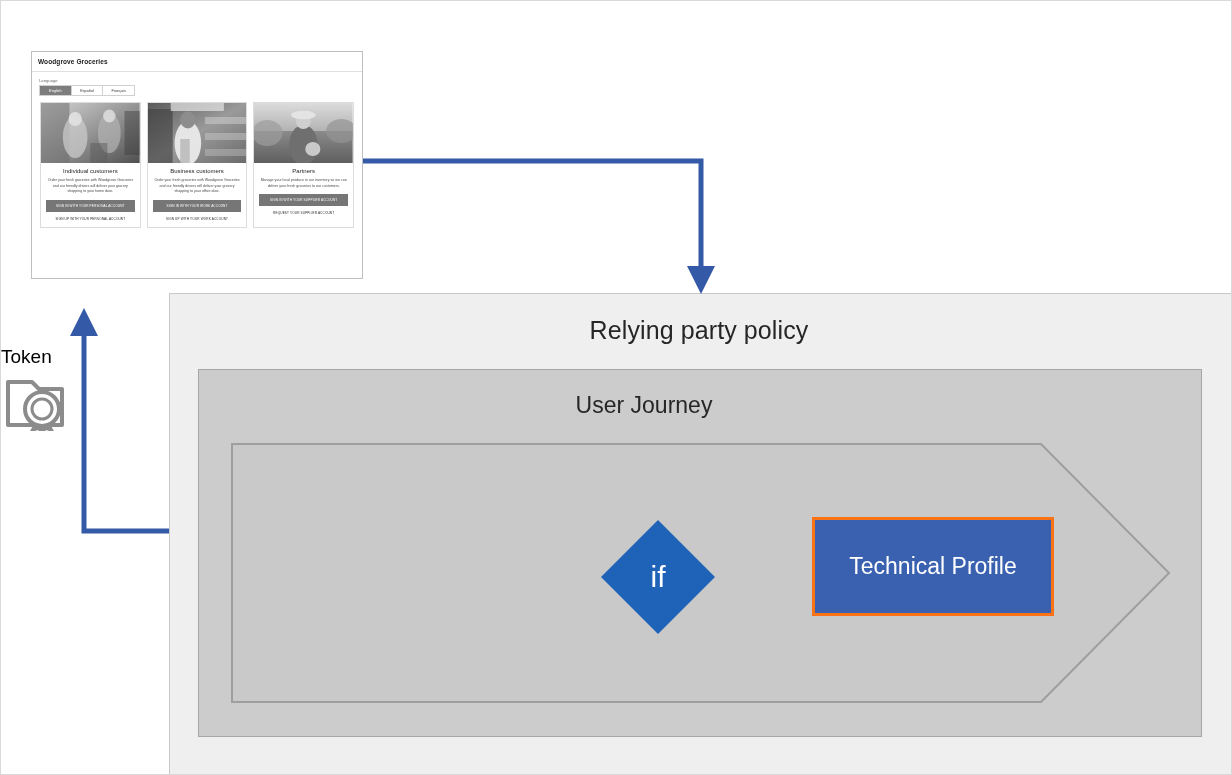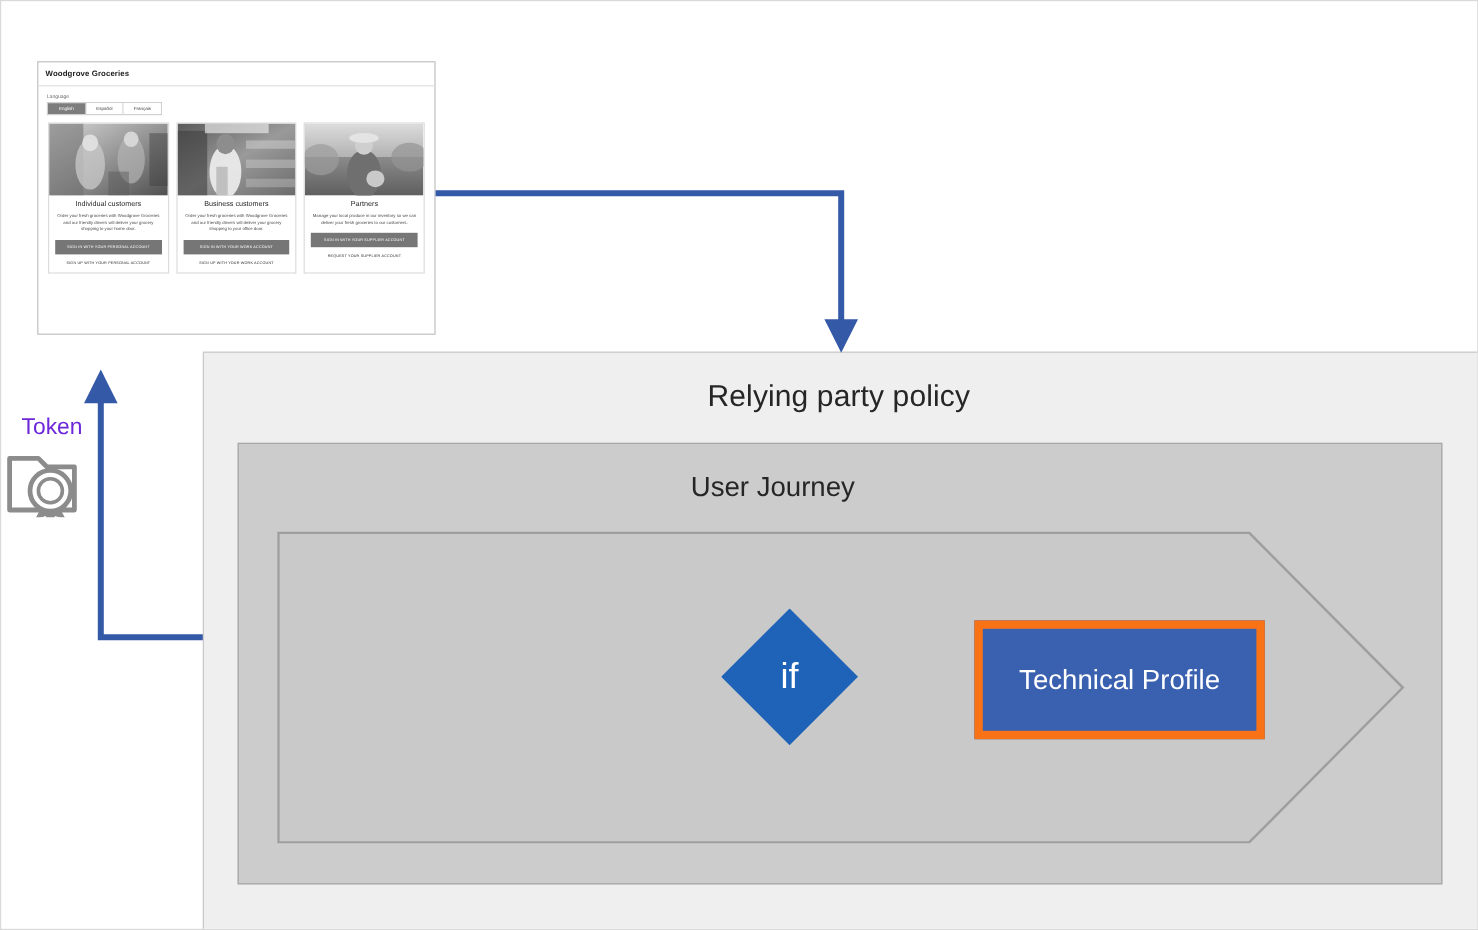--- a/index.html
+++ b/index.html
@@ -85,21 +85,21 @@
     top: 113px;
     font-size: 24px;
     color: #262626;
     white-space: nowrap;
   }
 
   
   .if-diamond {
     position: absolute;
     left: 600px;
-    top: 506px;
+    top: 519px;
     width: 114px;
     height: 114px;
   }
   .if-diamond svg { display: block; }
   .if-text {
     position: absolute;
     left: 0;
     top: 0;
     width: 114px;
     height: 114px;
@@ -121,21 +121,21 @@
   }
 
   
   .tech-profile {
     position: absolute;
     left: 811px;
     top: 516px;
     width: 242px;
     height: 99px;
     background: #3a60b0;
-    border: 7px solid #f97316;
+    border: 3px solid #f97316;
     box-sizing: border-box;
     display: flex;
     align-items: center;
     justify-content: center;
     color: #ffffff;
     font-size: 23px;
   }
 
   
   .browser {
@@ -263,24 +263,24 @@
     align-items: center;
     justify-content: center;
     color: #ffffff;
     font-size: 25px;
     box-sizing: border-box;
   }
 
   
   .token-label {
     position: absolute;
-    left: 17px;
+    left: 0;
     top: 345px;
     font-size: 19px;
-    color: #6d28d9;
+    color: #000000;
   }
   .token-icon {
     position: absolute;
     left: 4px;
     top: 374px;
     width: 72px;
     height: 56px;
   }
 
   

